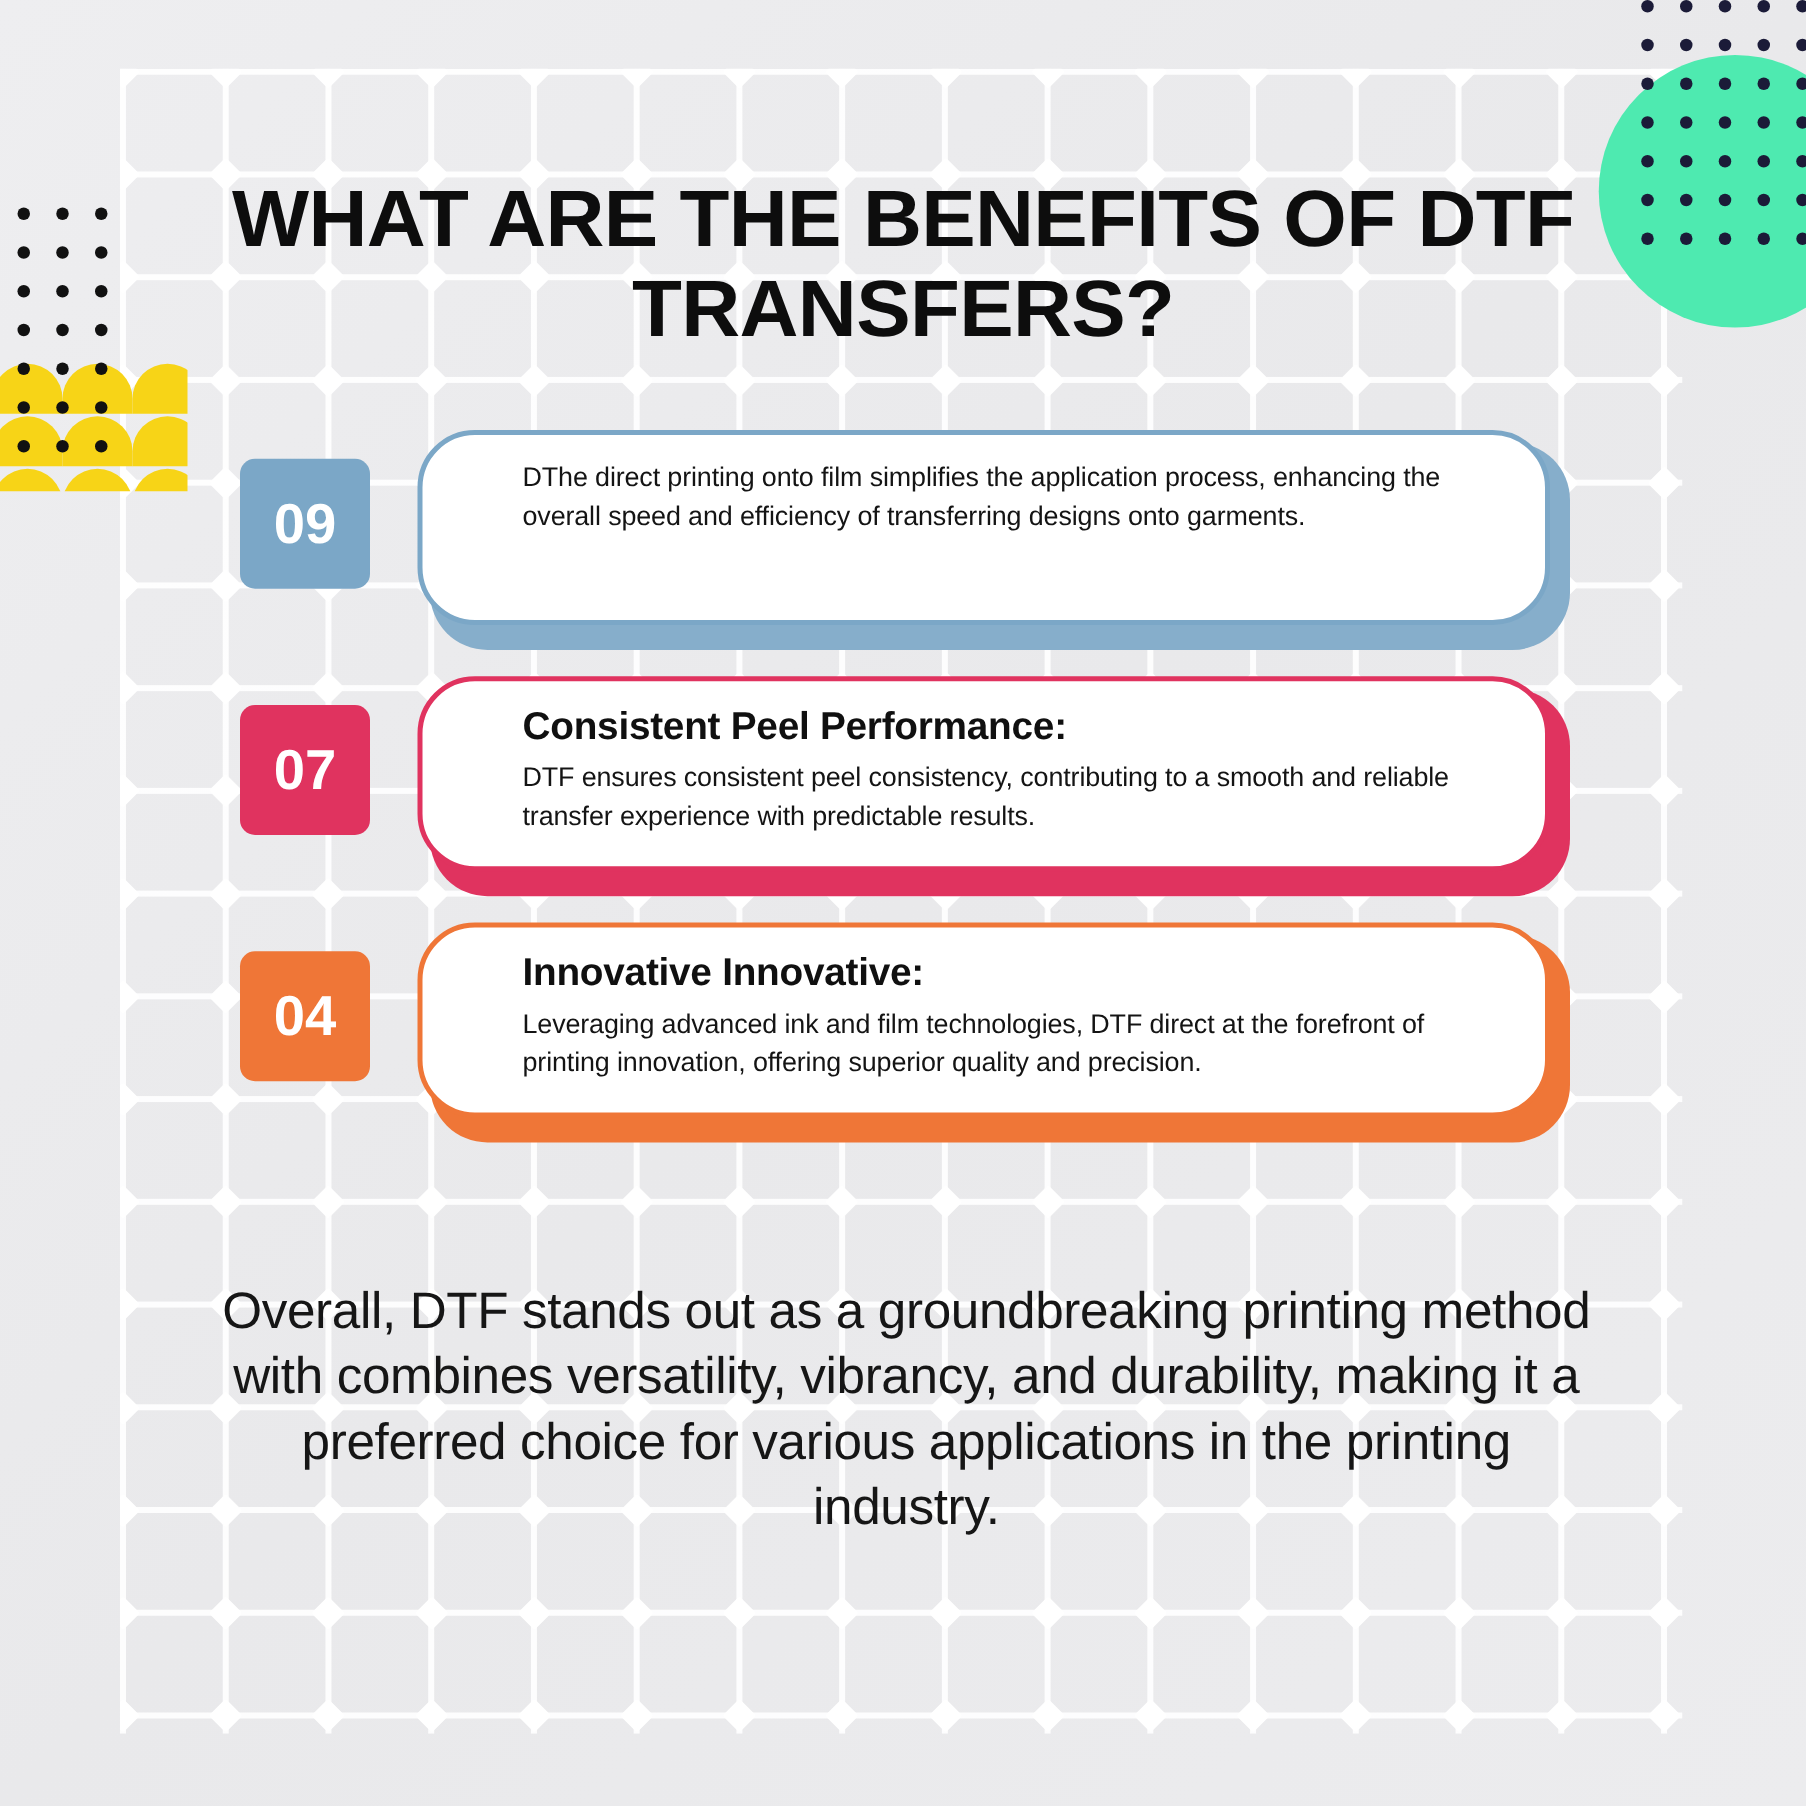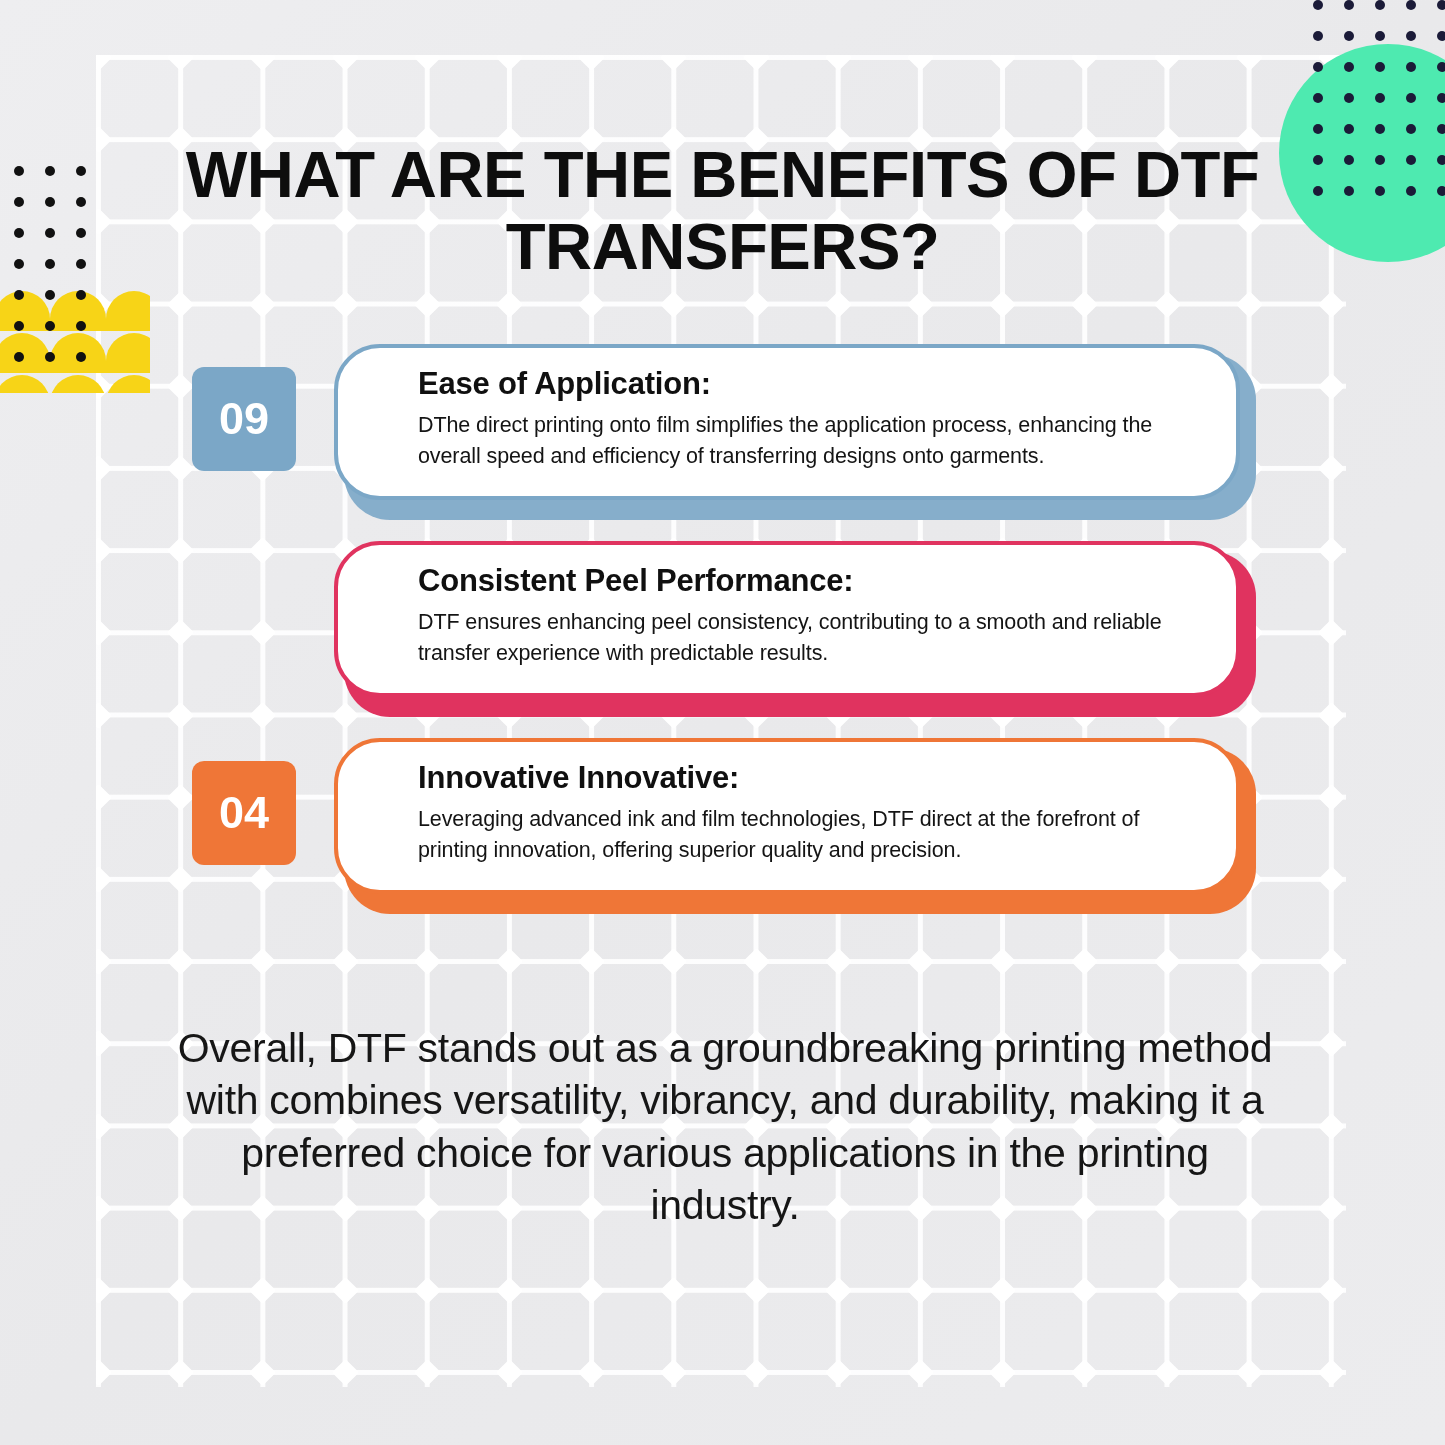--- a/index.html
+++ b/index.html
@@ -558,30 +558,32 @@
   <div class="title">WHAT ARE THE BENEFITS OF DTF TRANSFERS?</div>
 
   <div class="cards">
 
     <div class="card-row">
       <div class="card-shadow" id="sh0" style="background: rgb(134, 174, 203);"></div>
       <div class="num-box" id="nb0" style="background: rgb(123, 167, 199);">
         <span>09</span>
       </div>
       <div class="card" id="cd0" style="border-color: rgb(123, 167, 199);">
-        <p class="card-title">Ease of Application:</p>
         <p class="card-body">DThe direct printing onto film simplifies the application process, enhancing the overall speed and efficiency of transferring designs onto garments.</p>
       </div>
     </div>
 
     <div class="card-row">
       <div class="card-shadow" id="sh1" style="background: rgb(224, 51, 95);"></div>
+      <div class="num-box" id="nb1" style="background: rgb(224, 51, 95);">
+        <span>07</span>
+      </div>
       <div class="card" id="cd1" style="border-color: rgb(224, 51, 95);">
         <p class="card-title">Consistent Peel Performance:</p>
-        <p class="card-body">DTF ensures enhancing peel consistency, contributing to a smooth and reliable transfer experience with predictable results.</p>
+        <p class="card-body">DTF ensures consistent peel consistency, contributing to a smooth and reliable transfer experience with predictable results.</p>
       </div>
     </div>
 
     <div class="card-row">
       <div class="card-shadow" id="sh2" style="background: rgb(239, 118, 55);"></div>
       <div class="num-box" id="nb2" style="background: rgb(239, 118, 55);">
         <span>04</span>
       </div>
       <div class="card" id="cd2" style="border-color: rgb(239, 118, 55);">
         <p class="card-title">Innovative Innovative:</p>

